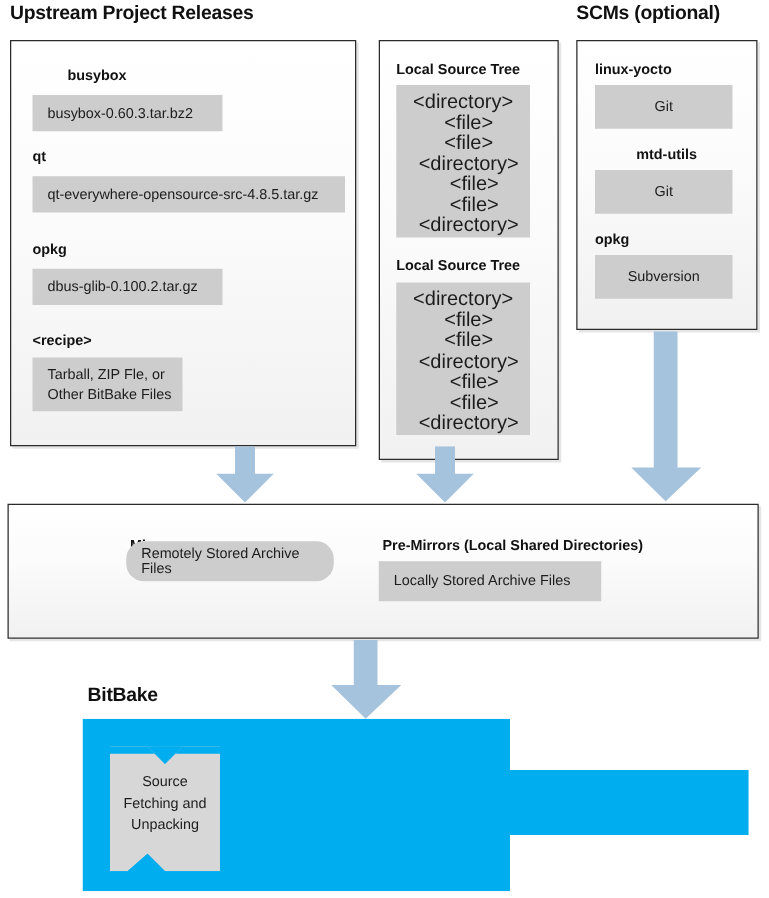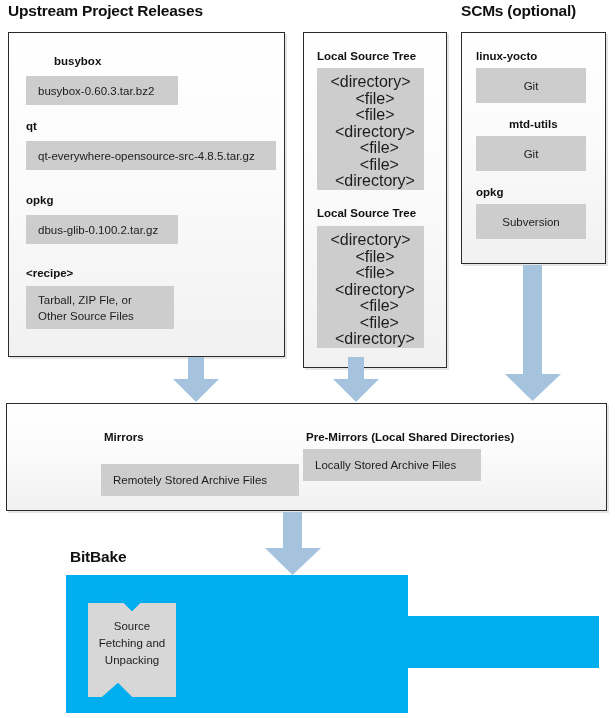--- a/index.html
+++ b/index.html
@@ -120,23 +120,23 @@
   <div class="item-label" style="left:26px; top:55px;padding-left:28px;">busybox</div>
   <div class="chip" style="left:26px; top:76px; width:152px; height:29px;">busybox-0.60.3.tar.bz2</div>
 
   <div class="item-label" style="left:26px; top:120px;">qt</div>
   <div class="chip" style="left:26px; top:141px; width:250px; height:29px;">qt-everywhere-opensource-src-4.8.5.tar.gz</div>
 
   <div class="item-label" style="left:26px; top:194px;">opkg</div>
   <div class="chip" style="left:26px; top:215px; width:152px; height:29px;">dbus-glib-0.100.2.tar.gz</div>
 
   <div class="item-label" style="left:26px; top:267px;">&lt;recipe&gt;</div>
-  <div class="chip multiline" style="left:26px; top:286px; width:148px; height:43px;">
+  <div class="chip multiline" style="left:26px; top:286px; width:120px; height:43px;">
     <span>Tarball, ZIP Fle, or</span><br>
-    <span>Other Source Files</span>
+    <span>Other BitBake Files</span>
   </div>
 
 
   <div class="panel" style="left:303px; top:32px; width:144px; height:336px;">
   </div>
 
   <div class="item-label" style="left:317px; top:50px;">Local Source Tree</div>
   <div class="tree" style="left:317px; top:68px; width:107px; height:122px; text-align:center;">
     <span class="row">&lt;directory&gt;</span>
     <span class="row">  &lt;file&gt;</span>
@@ -188,21 +188,21 @@
     <svg width="58" height="137" viewBox="0 0 58 137">
       <polygon points="19,0 38,0 38,109 57,109 28.5,136 1,109 19,109" fill="#a6c3dd"></polygon>
     </svg>
   </div>
 
 
   <div class="panel" style="left:6px; top:403px; width:601px; height:108px;">
   </div>
 
   <div class="item-label" style="left:104px; top:431px;">Mirrors</div>
-  <div class="chip" style="left:101px; top:464px; width:198px; height:32px;">Remotely Stored Archive Files</div>
+  <div class="chip" style="left:101px; top:433px; width:166px; height:32px;border-radius:14px;">Remotely Stored Archive Files</div>
 
   <div class="item-label" style="left:306px; top:431px;">Pre-Mirrors (Local Shared Directories)</div>
   <div class="chip" style="left:303px; top:449px; width:178px; height:32px;">Locally Stored Archive Files</div>
 
   <div class="arrow" style="left:264px; top:512px;">
     <svg width="58" height="64" viewBox="0 0 58 64">
       <polygon points="19,0 38,0 38,36 57,36 28.5,63 1,36 19,36" fill="#a6c3dd"></polygon>
     </svg>
   </div>
 

